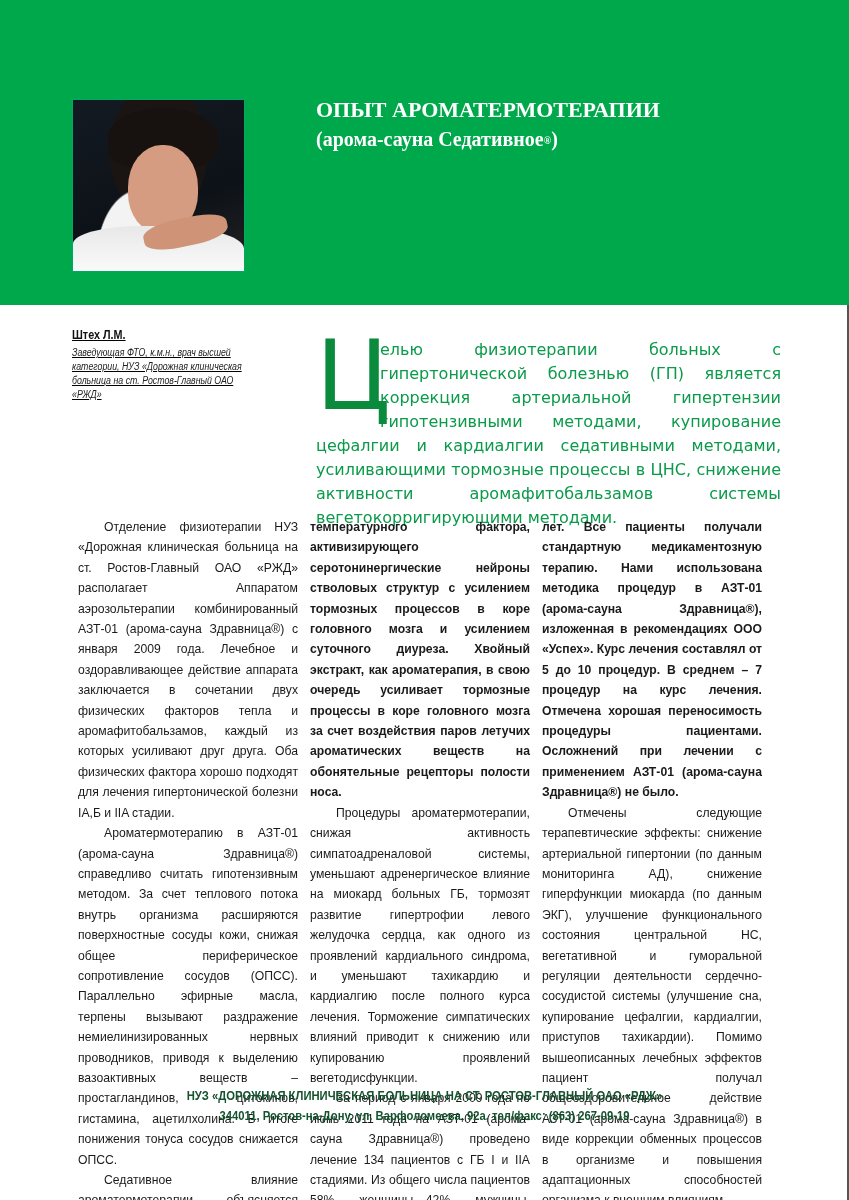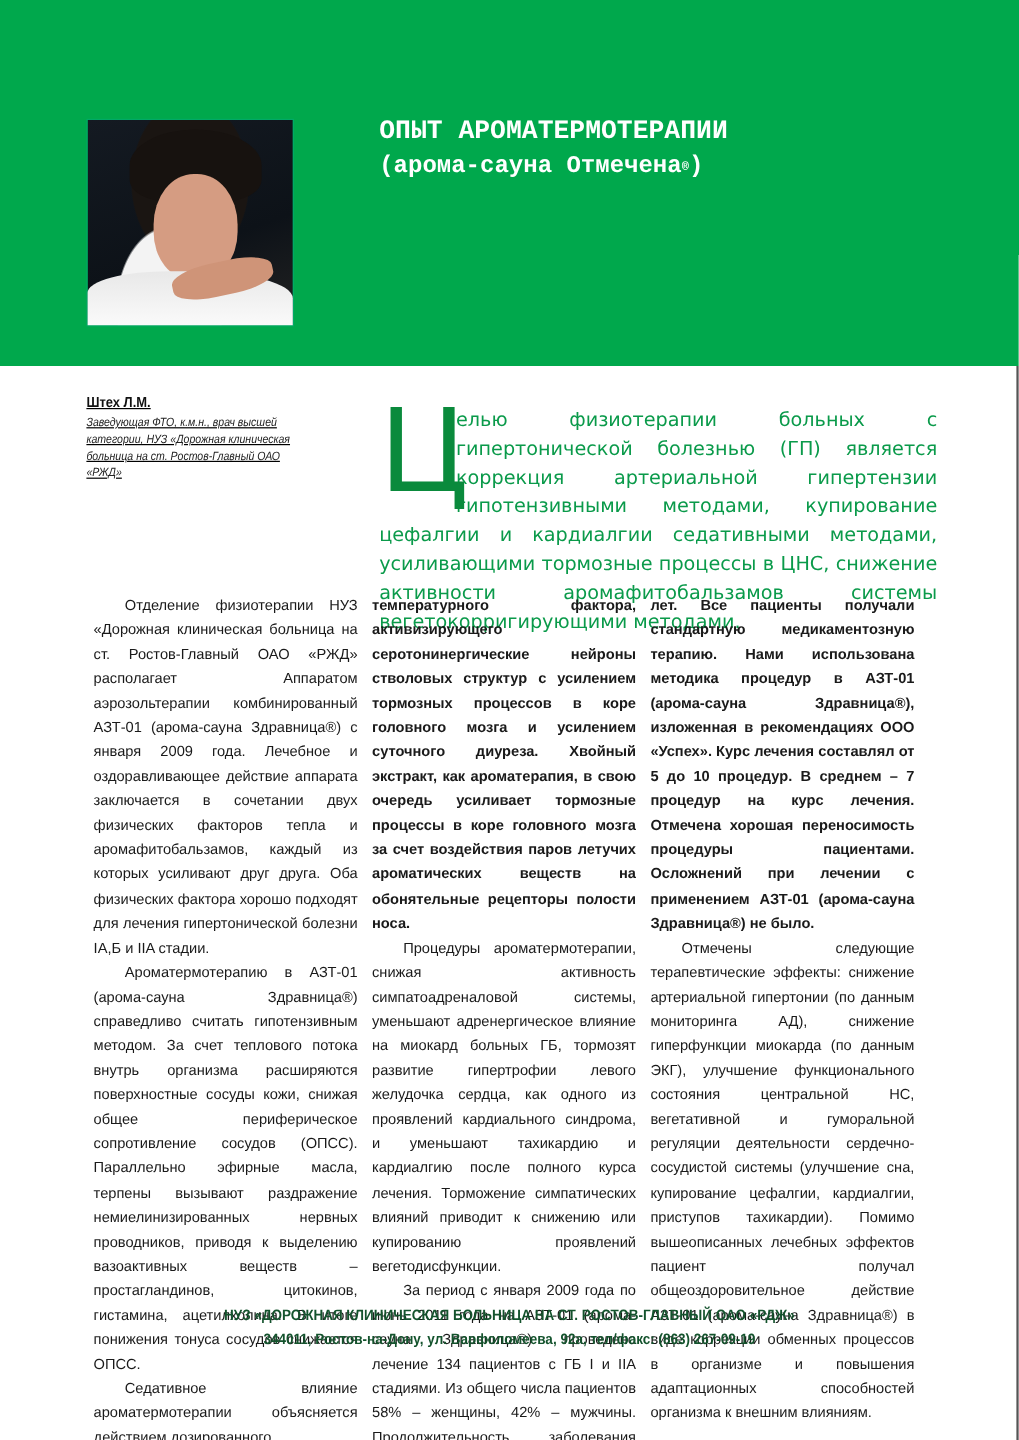--- a/index.html
+++ b/index.html
@@ -15,39 +15,39 @@
            border: 1px solid #0a6; }
   .photo .face { position: absolute; left: 55px; top: 45px; width: 70px; height: 88px;
                  border-radius: 48% 48% 45% 45%; background: #d59c82; }
   .photo .hair { position: absolute; left: 35px; top: 8px; width: 110px; height: 60px;
                  border-radius: 50% 50% 30% 30%; background: #17120f; }
   .photo .shirt { position: absolute; left: 0; bottom: 0; width: 171px; height: 45px;
                   background: linear-gradient(180deg, #e8e8e8, #fafafa); border-radius: 40% 50% 0 0; }
   .photo .hand { position: absolute; left: 70px; top: 118px; width: 85px; height: 28px;
                  background: #cf9478; border-radius: 40%; transform: rotate(-12deg); }
   .title { position: absolute; left: 316px; top: 96px; color: #ffffff; font-weight: bold;
-           font-family: Liberation Mono, monospace; }
+           font-family: Liberation Serif, serif; }
   .title .line { font-size: 22px; line-height: 28px; letter-spacing: 0px; white-space: nowrap; }
   .title .sub { font-size: 20px; line-height: 30px; }
   .title sup { font-size: 10px; vertical-align: top; position: relative; top: 2px; }
 
   .author { position: absolute; left: 72px; top: 328px; width: 190px; text-decoration: underline; }
   .author .name { font-family: "Liberation Sans", sans-serif; font-weight: bold; font-size: 12px; color: #111;
                   transform: scaleX(0.9); transform-origin: left; margin-bottom: 4px; }
   .author .desc { font-family: "Liberation Sans", sans-serif; font-style: italic; font-size: 10px; line-height: 14px; color: #222;
                   transform: scaleX(0.88); transform-origin: left; width: 210px; }
 
   .lead { position: absolute; left: 316px; top: 338px; width: 465px; color: #0a9a4a;
           font-family: "DejaVu Sans", sans-serif; font-size: 16px; line-height: 24px; text-align: justify; }
   .dropcap { float: left; width: 58px; height: 74px; position: relative; margin-right: 6px; }
   .dropcap .cap { position: absolute; left: 0; top: -2px; font-size: 96px; line-height: 80px; color: #0a8a3c;
                   font-family: "DejaVu Sans", sans-serif; font-weight: normal; }
   .lead .txt { hyphens: manual; }
 
-  .columns { position: absolute; top: 494px; left: 78px; width: 694px; height: 550px; }
+  .columns { position: absolute; top: 517px; left: 78px; width: 694px; height: 550px; }
   .col { position: absolute; top: 0; width: 220px; font-family: "Liberation Sans", sans-serif;
          font-size: 12.2px; line-height: 20.4px; color: #1a1a1a; text-align: justify; }
   .col p { margin: 0; text-indent: 26px; }
   .col p.cont { text-indent: 0; font-weight: bold; }
   .col1 { left: 0; }
   .col2 { left: 232px; }
   .col3 { left: 464px; }
 
   .footer { position: absolute; left: 0; top: 1086px; width: 849px; text-align: center; color: #14532d;
             font-family: "Liberation Sans", sans-serif; font-weight: bold; font-size: 12.5px; line-height: 20px; }
@@ -58,21 +58,21 @@
 
 <div class="header">
   <div class="photo">
     <div class="hair"></div>
     <div class="face"></div>
     <div class="shirt"></div>
     <div class="hand"></div>
   </div>
   <div class="title">
     <div class="line">ОПЫТ АРОМАТЕРМОТЕРАПИИ</div>
-    <div class="sub"><span>(арома-сауна Отмечена</span><sup>®</sup><span>)</span></div>
+    <div class="sub"><span>(арома-сауна Седативное</span><sup>®</sup><span>)</span></div>
   </div>
 </div>
 
 <div class="right-edge"></div>
 
 <div class="author">
   <div class="name">Штех Л.М.</div>
   <div class="desc">Заведующая ФТО, к.м.н., врач высшей категории, НУЗ «Дорожная клиническая больница на ст. Ростов-Главный ОАО «РЖД»</div>
 </div>
 

